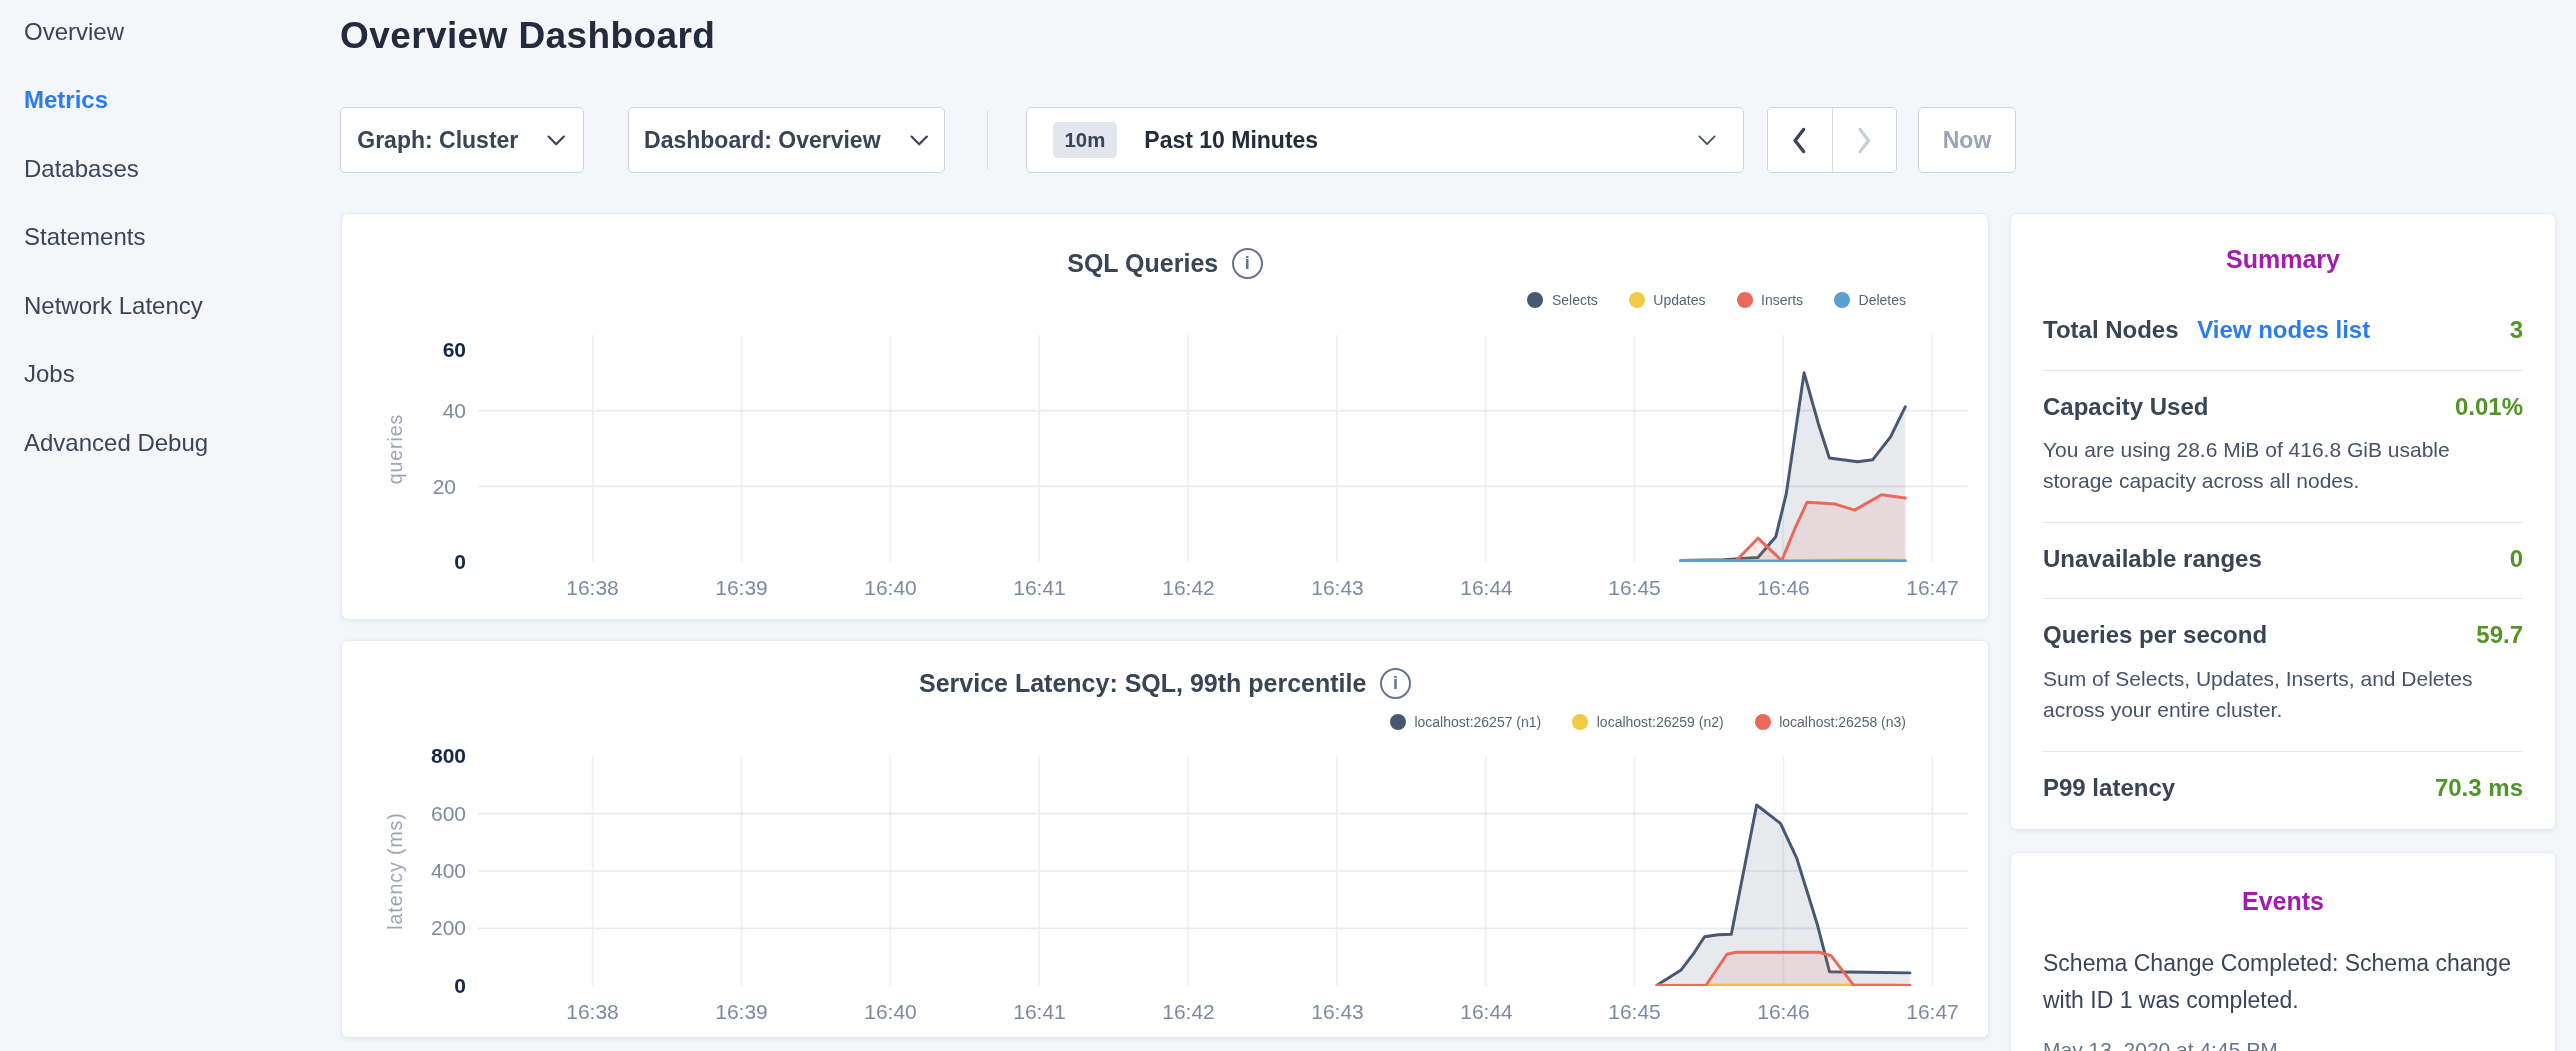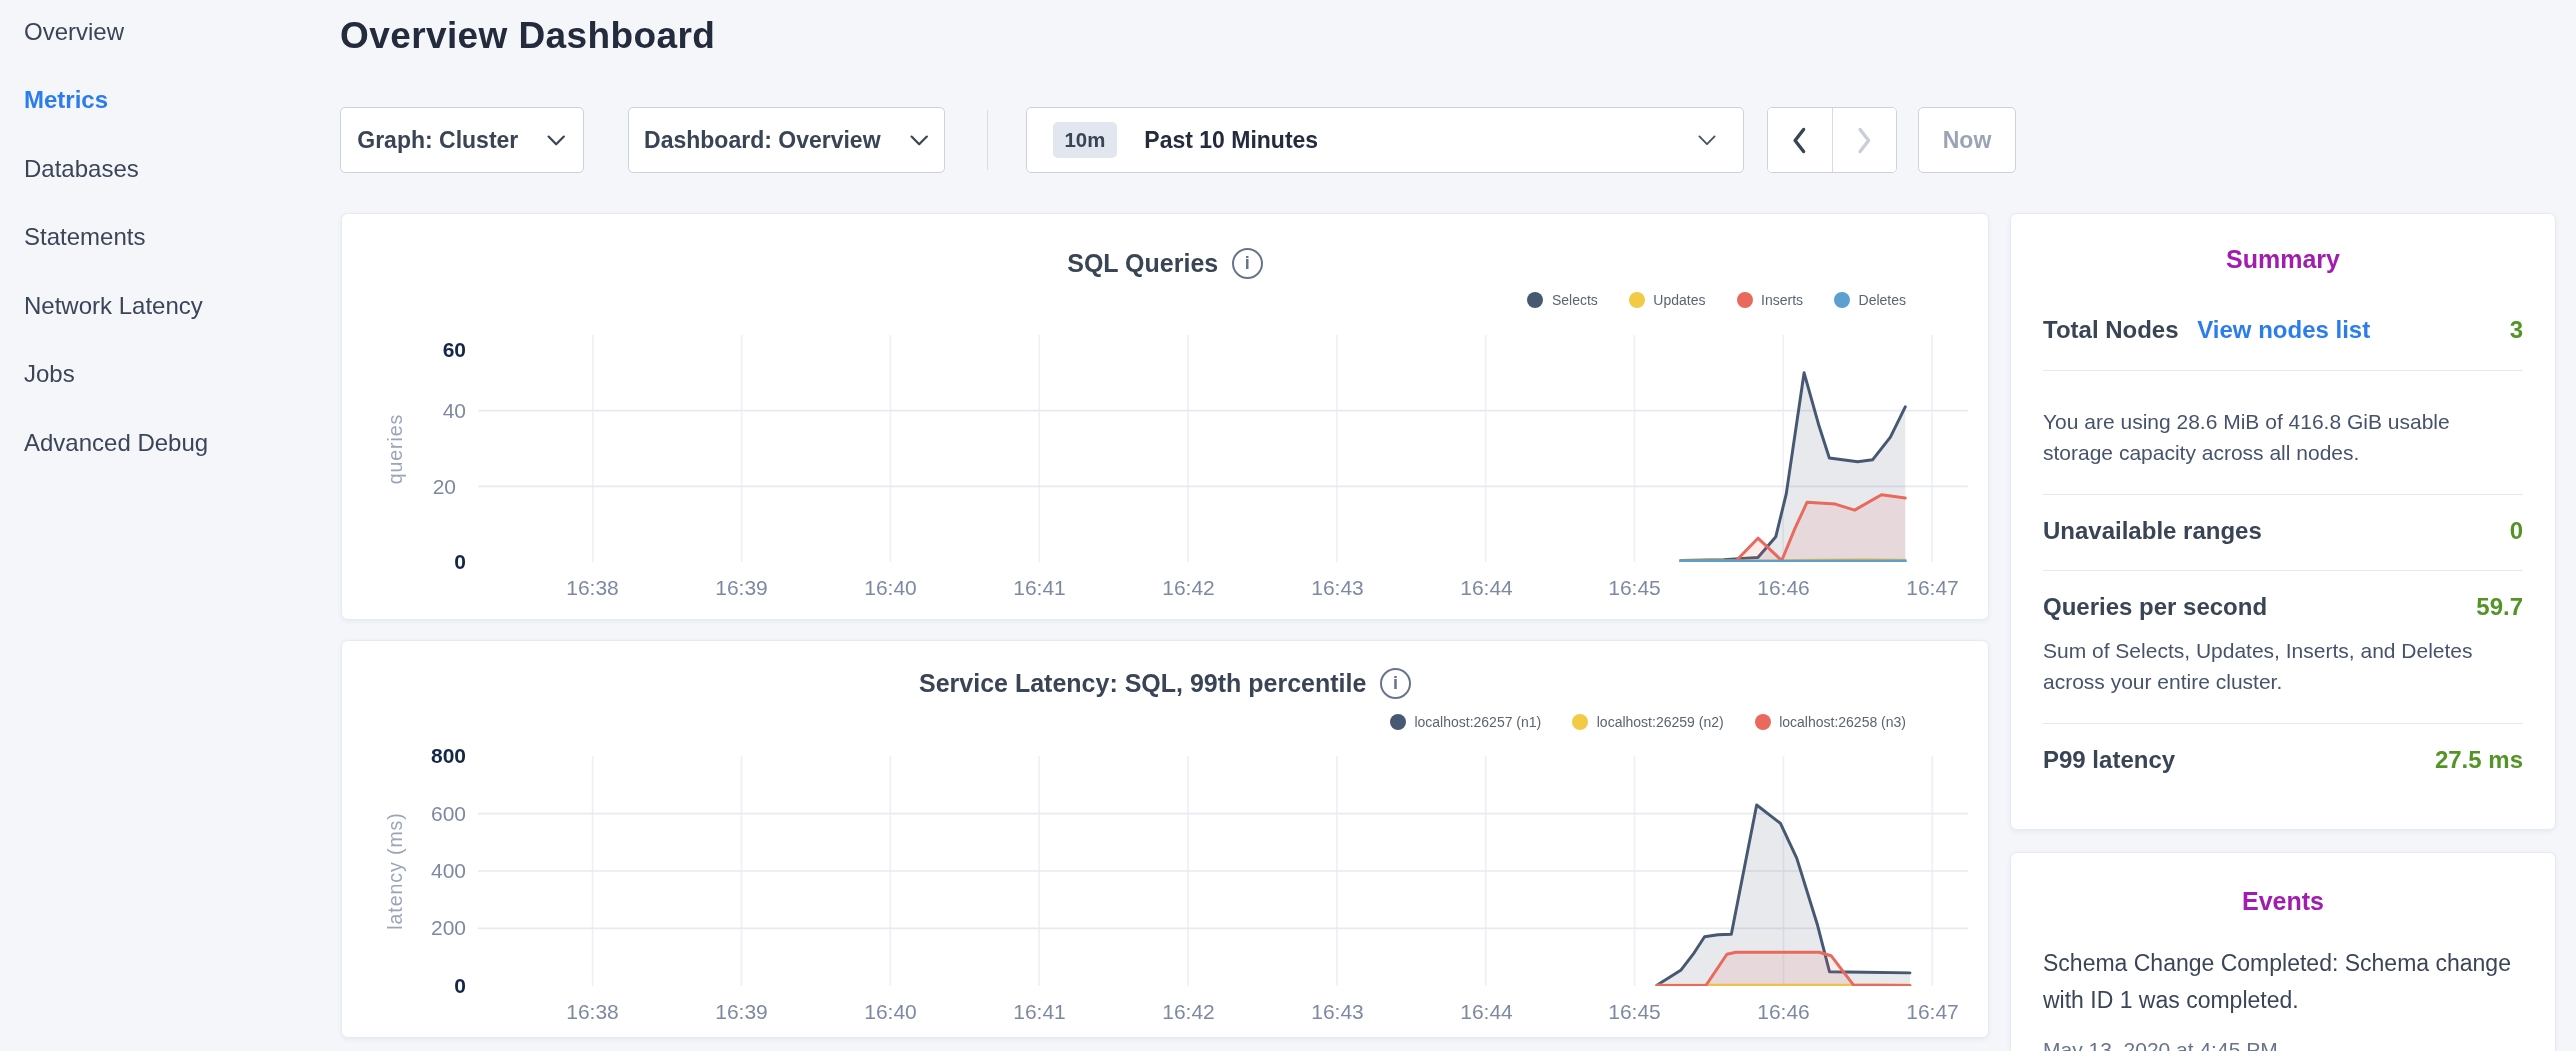--- a/index.html
+++ b/index.html
@@ -315,39 +315,43 @@
   <h2 class="panel-title">Summary</h2>
   <div class="sum-rows" id="summary-rows">
       <div class="sum-row">
         <div class="sum-line">
           <span class="sum-label">Total Nodes</span>
           <a class="sum-link">View nodes list</a>
           <span class="sum-value">3</span>
         </div>
       </div>
       <div class="sum-row">
+        <div class="sum-line">
+          <span class="sum-label">Capacity Used</span>
+          <span class="sum-value">0.01%</span>
+        </div>
         <p class="sum-desc">You are using 28.6 MiB of 416.8 GiB usable storage capacity across all nodes.</p>
       </div>
       <div class="sum-row">
         <div class="sum-line">
           <span class="sum-label">Unavailable ranges</span>
           <span class="sum-value">0</span>
         </div>
       </div>
       <div class="sum-row">
         <div class="sum-line">
           <span class="sum-label">Queries per second</span>
           <span class="sum-value">59.7</span>
         </div>
         <p class="sum-desc">Sum of Selects, Updates, Inserts, and Deletes across your entire cluster.</p>
       </div>
       <div class="sum-row">
         <div class="sum-line">
           <span class="sum-label">P99 latency</span>
-          <span class="sum-value">27.5 ms</span>
+          <span class="sum-value">70.3 ms</span>
         </div>
       </div>
     </div>
 </section>
 
 <section class="card" id="events-card">
   <h2 class="panel-title">Events</h2>
   <div id="events-list">
       <div class="event-item">
         <p class="event-msg">Schema Change Completed: Schema change with ID 1 was completed.</p>

